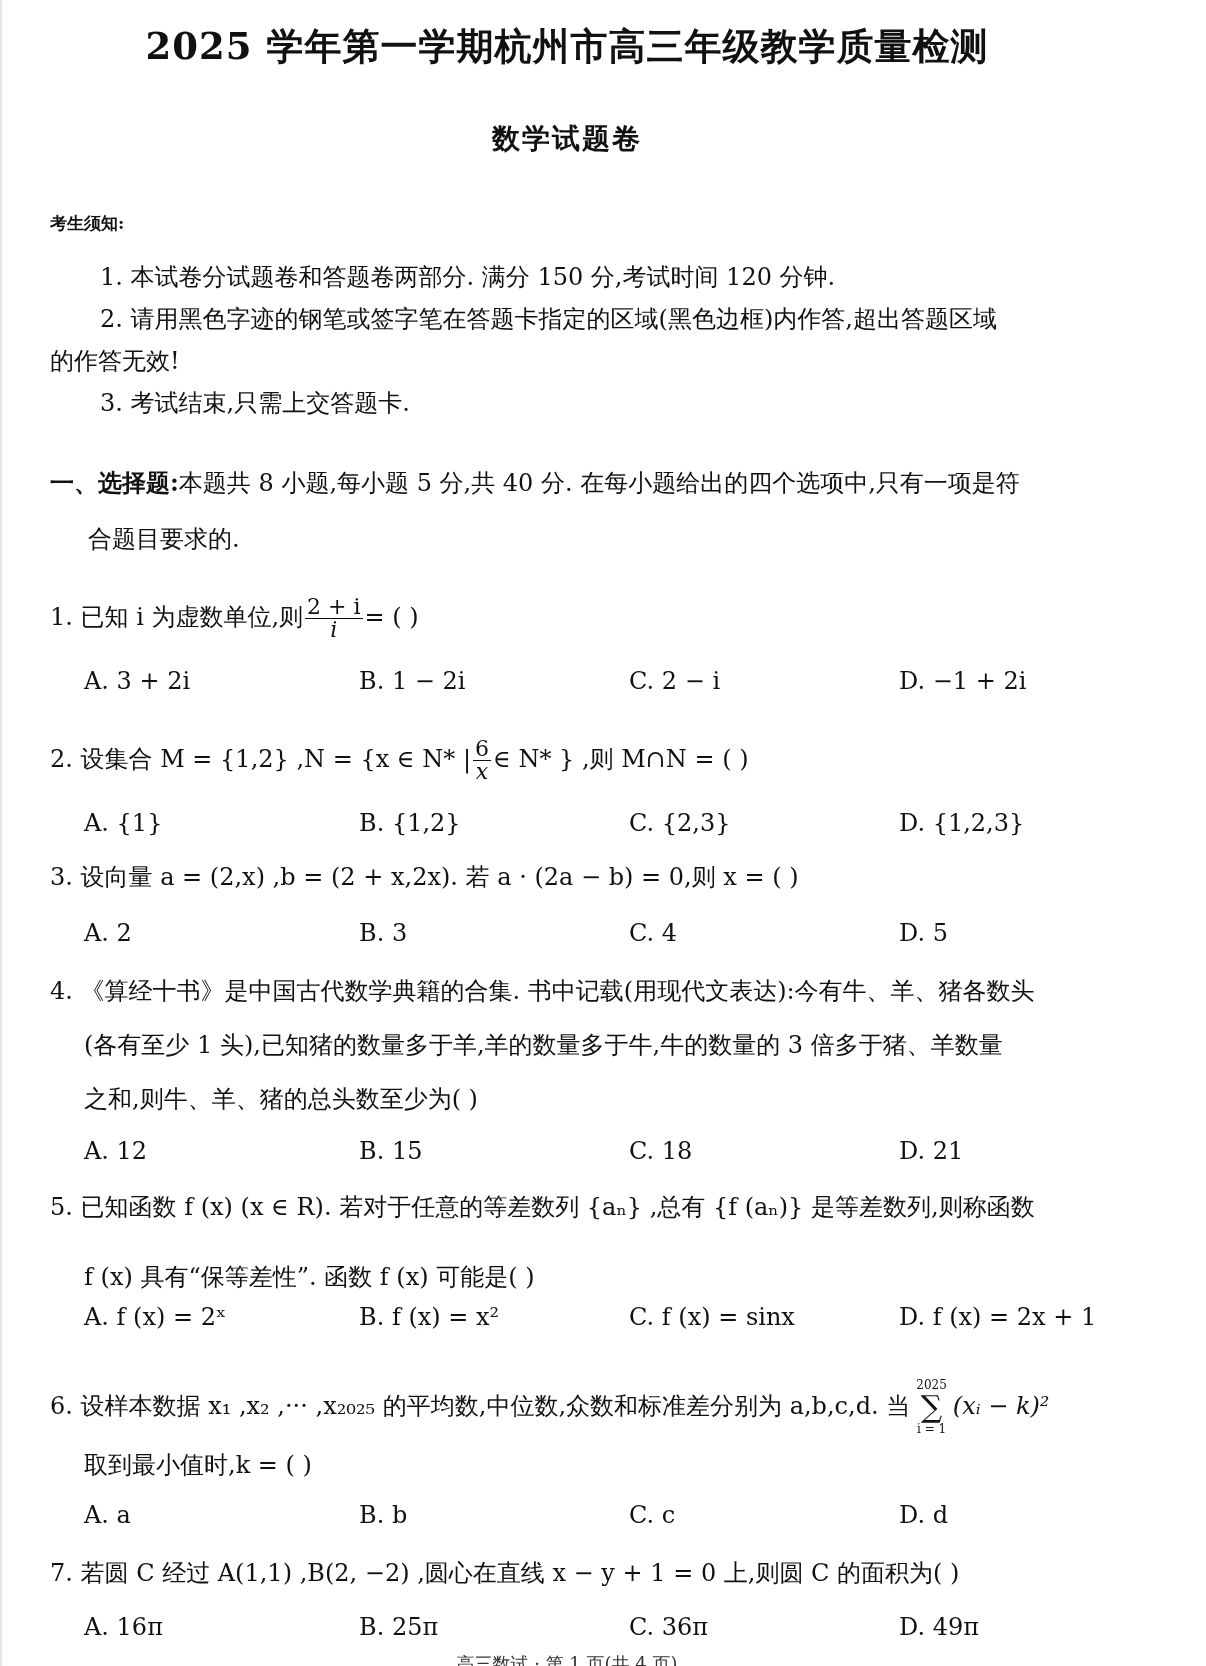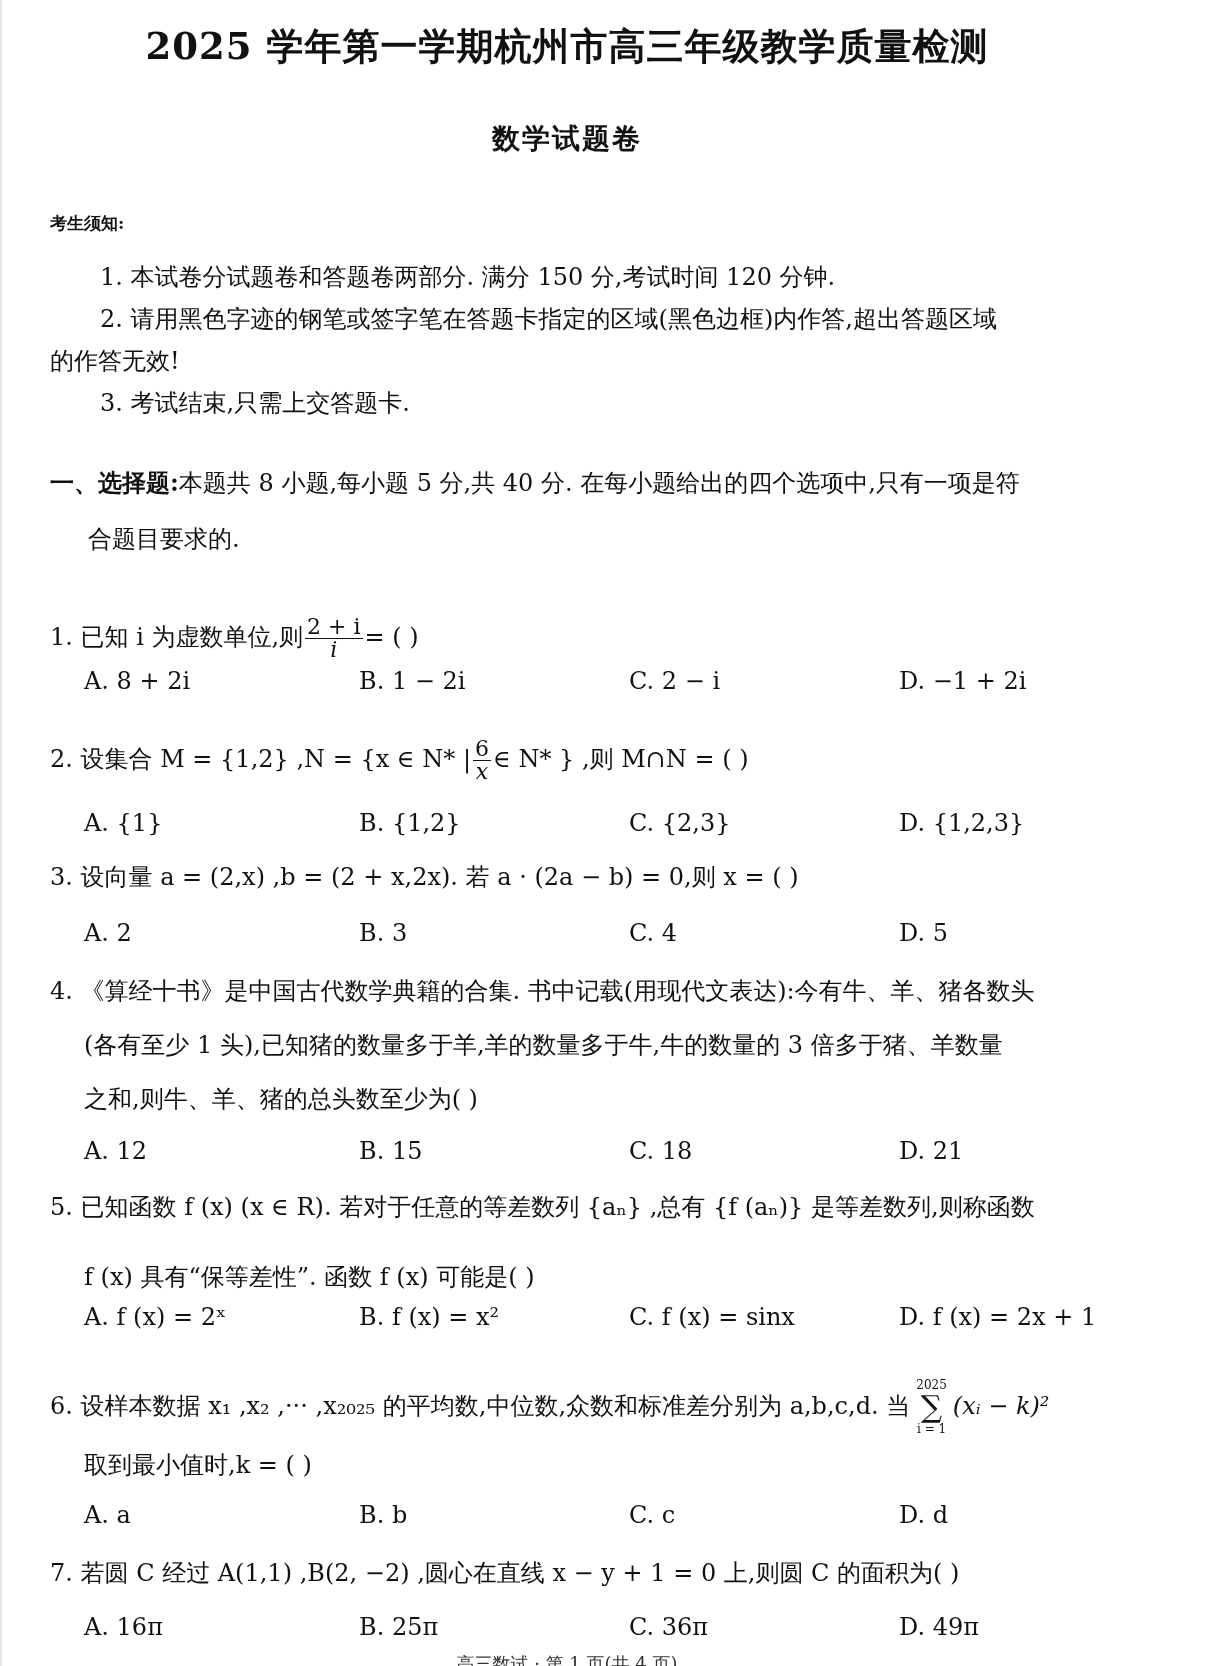--- a/index.html
+++ b/index.html
@@ -40,25 +40,25 @@
   <div class="line" style="top:262px; left:98px;">1. 本试卷分试题卷和答题卷两部分. 满分 150 分,考试时间 120 分钟.</div>
   <div class="line" style="top:304px; left:98px;">2. 请用黑色字迹的钢笔或签字笔在答题卡指定的区域(黑色边框)内作答,超出答题区域</div>
   <div class="line" style="top:346px; left:48px;">的作答无效!</div>
   <div class="line" style="top:388px; left:98px;">3. 考试结束,只需上交答题卡.</div>
 
   <div class="line" style="top:468px; left:48px;">
     <span class="bold">一、选择题:</span><span>本题共 8 小题,每小题 5 分,共 40 分. 在每小题给出的四个选项中,只有一项是符</span>
   </div>
   <div class="line" style="top:524px; left:86px;">合题目要求的.</div>
 
-  <div class="line" style="top:616px; left:48px;">
+  <div class="line" style="top:596px; left:48px;">
     <span>1.  已知 i 为虚数单位,则</span><span class="frac"><span class="num">2 + i</span><span class="den">i</span></span><span>= (        )</span>
   </div>
   <div class="opts" style="top:666px;">
-    <span class="opt">A. 8 + 2i</span>
+    <span class="opt">A. 3 + 2i</span>
     <span class="opt">B. 1 − 2i</span>
     <span class="opt">C. 2 − i</span>
     <span class="opt">D.  −1 + 2i</span>
   </div>
 
   <div class="line" style="top:738px; left:48px;">
     <span>2.  设集合 M = {1,2} ,N = {x ∈ N* |</span><span class="frac"><span class="num">6</span><span class="den">x</span></span><span>∈ N* } ,则 M∩N = (        )</span>
   </div>
   <div class="opts" style="top:808px;">
     <span class="opt">A. {1}</span>

